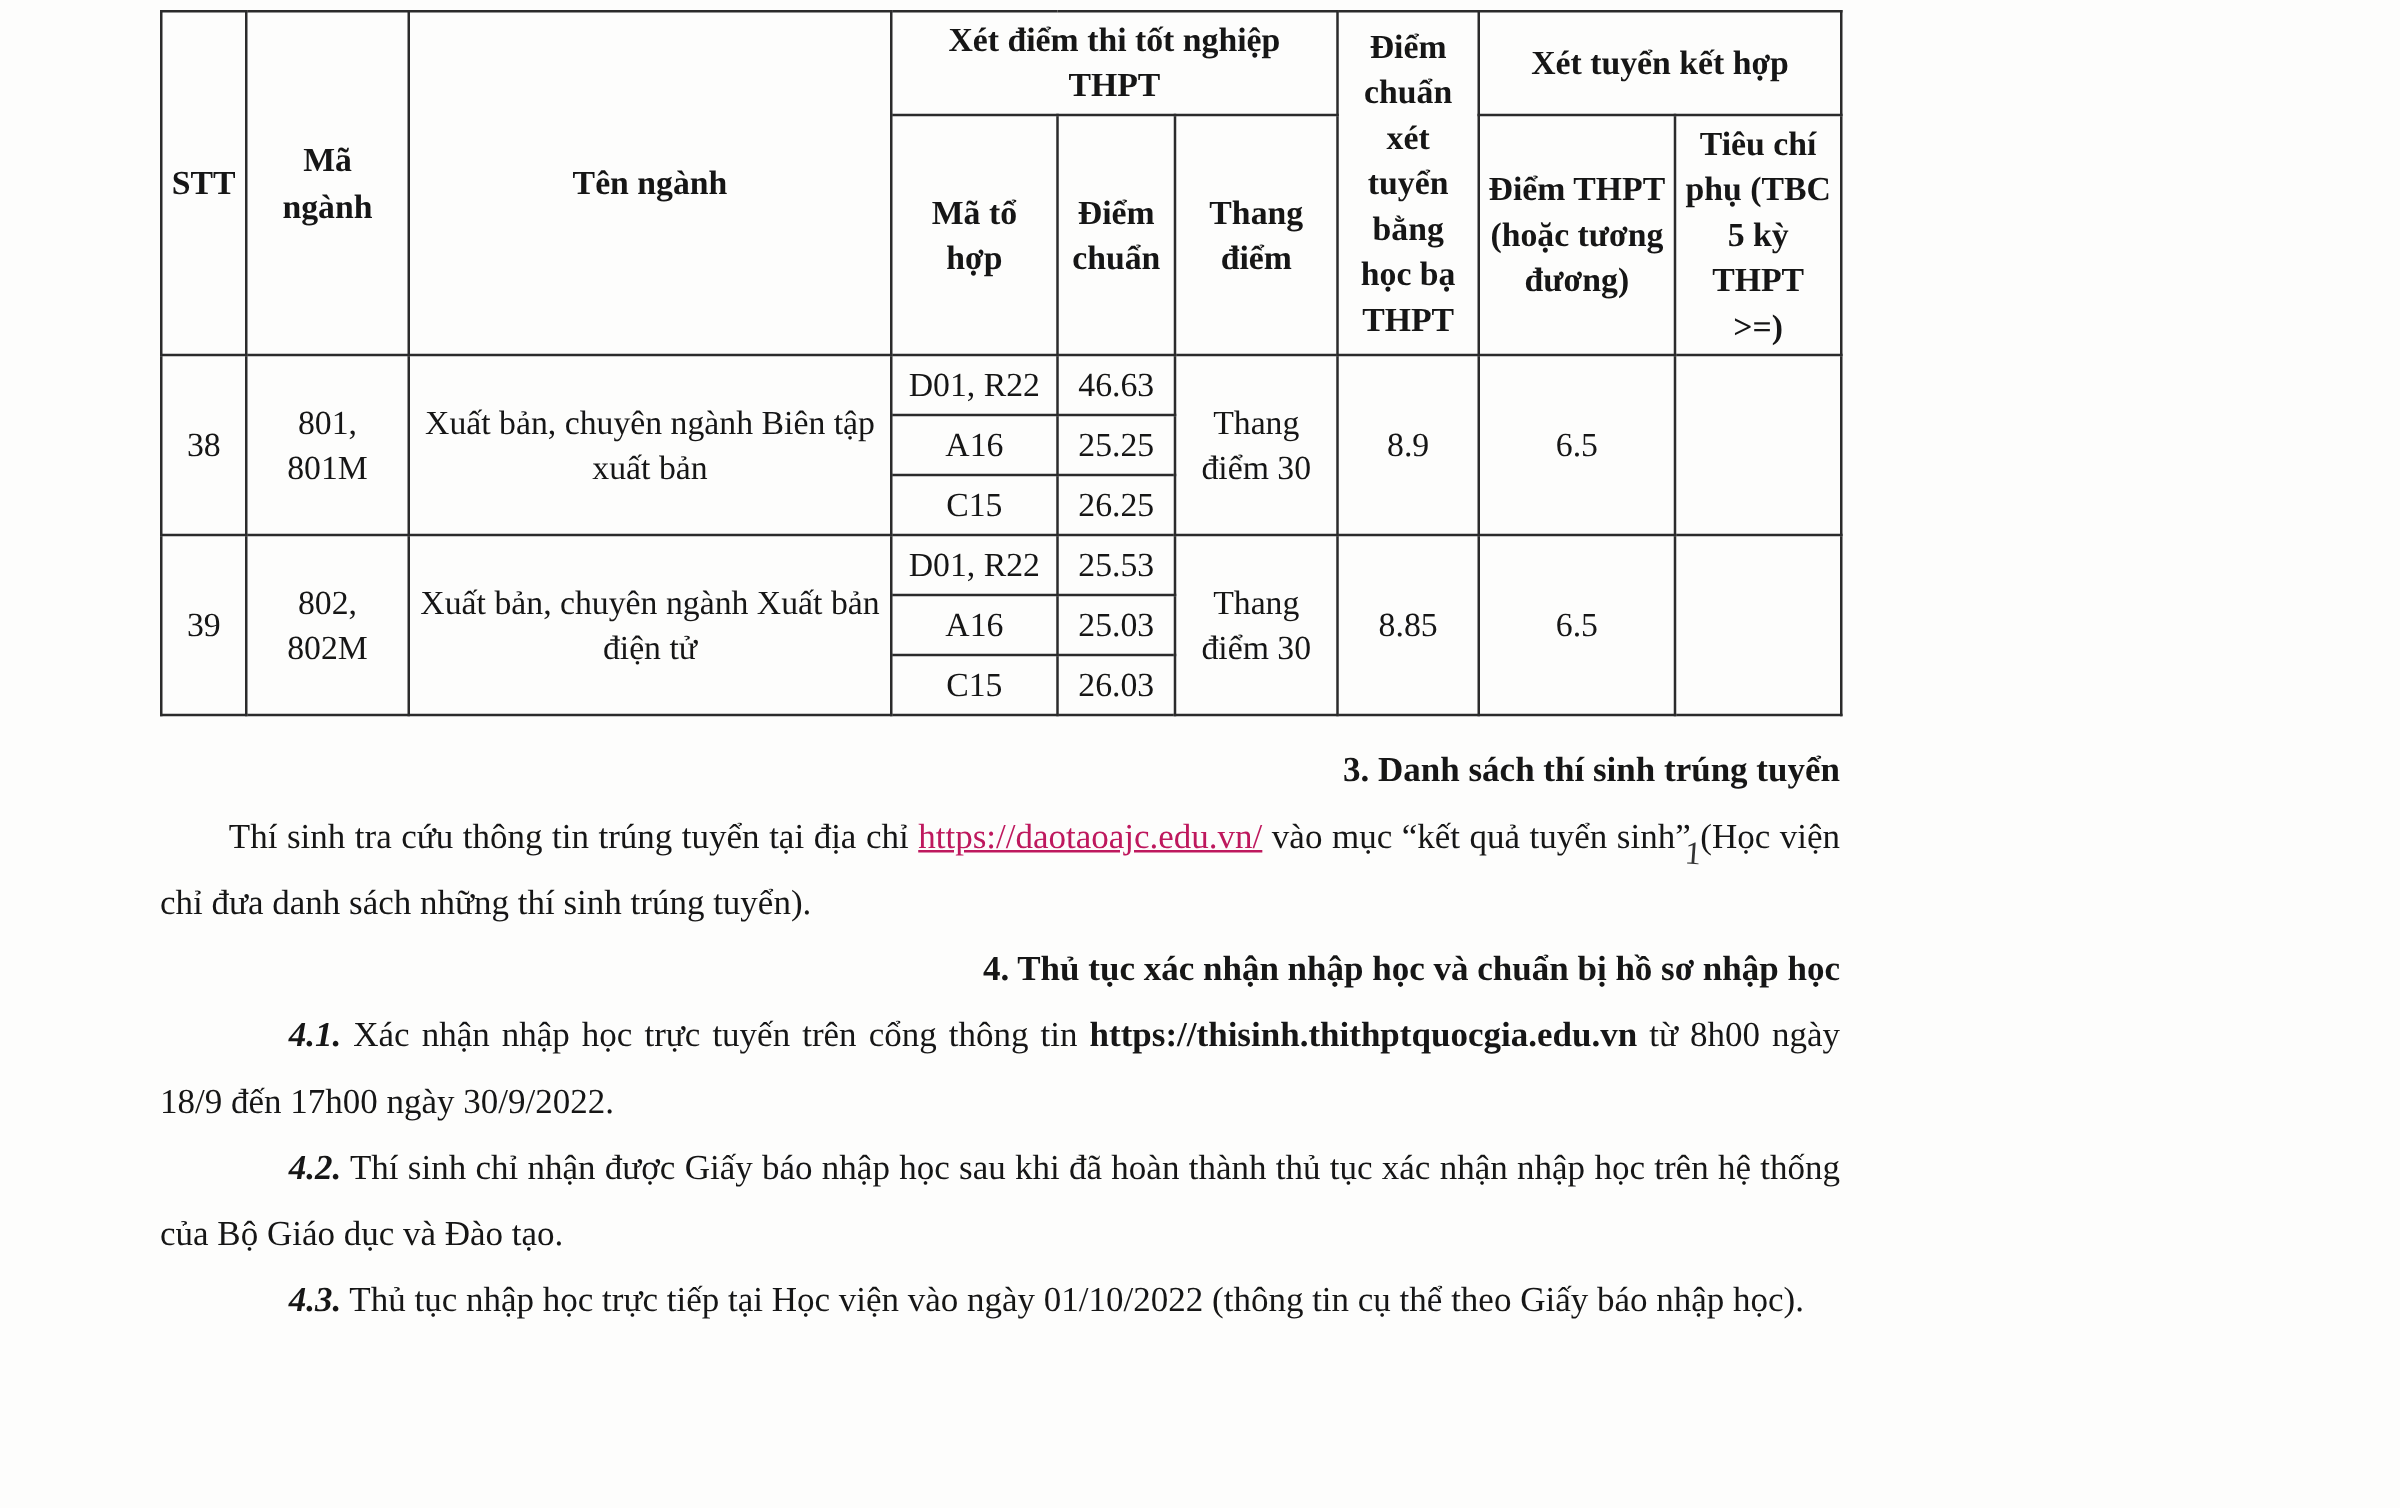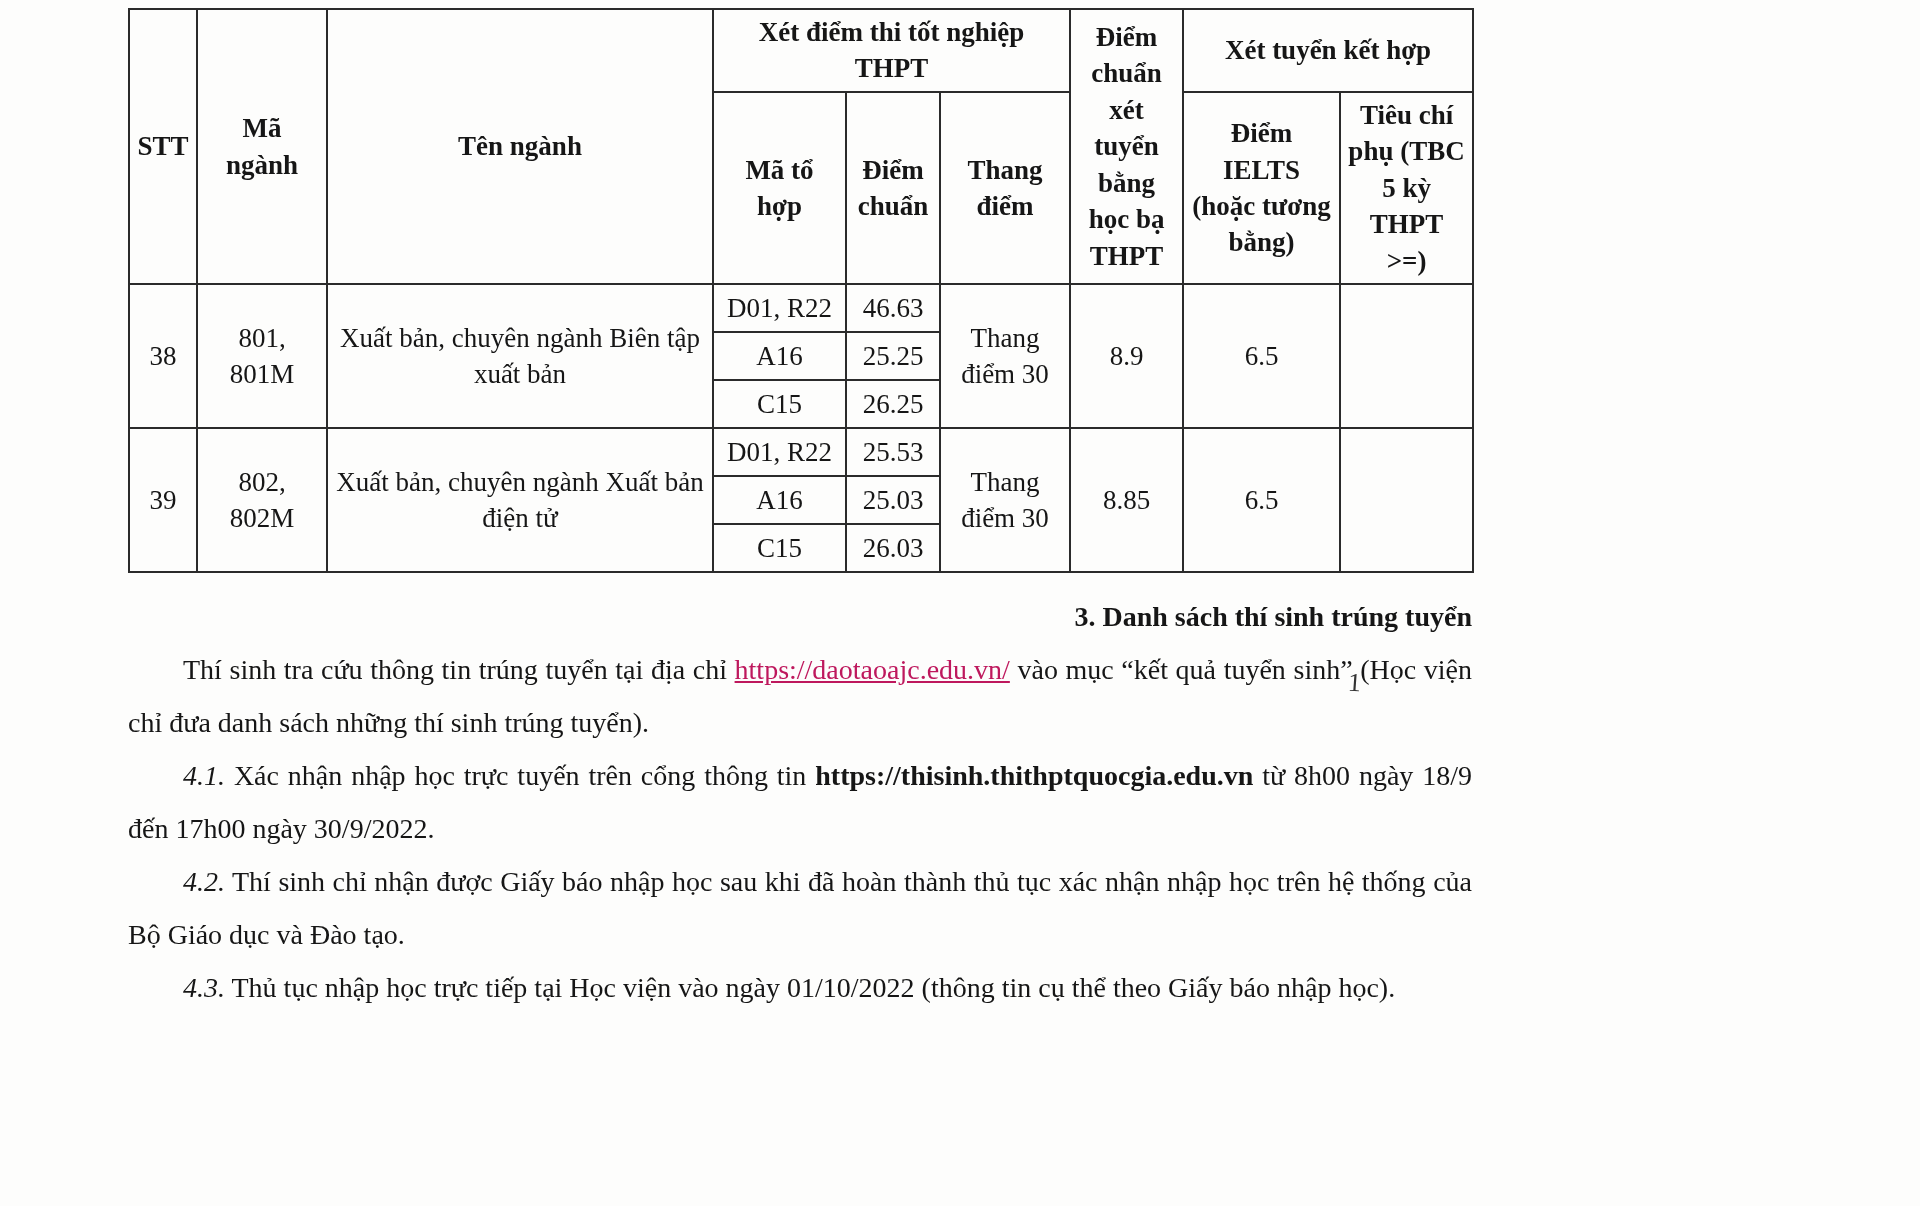--- a/index.html
+++ b/index.html
@@ -45,21 +45,21 @@
     margin-top: 17px;
     font-size: 28px;
     line-height: 53px;
     text-align: justify;
   }
   .doc-text p { text-indent: 55px; margin: 0; }
   .para-heading { font-weight: bold; text-align: right; }
   .para-italic { font-weight: bold; font-style: italic; }
   .doc-link { color: #be185d; text-decoration: underline; cursor: pointer; }
   .bold-url { font-weight: bold; }
-  .lbl-bi { font-weight: normal; font-style: italic; }
+  .lbl-bi { font-weight: bold; font-style: italic; margin-left: 48px; }
   .scan-artifact {
     position: absolute;
     left: 1348px; top: 668px;
     font-size: 26px;
     color: #333;
     transform: rotate(4deg);
   }
 </style>
 </head>
 <body>
@@ -84,21 +84,21 @@
         <th rowspan="2">Mã ngành</th>
         <th rowspan="2">Tên ngành</th>
         <th colspan="3">Xét điểm thi tốt nghiệp THPT</th>
         <th rowspan="2">Điểm chuẩn xét tuyển bằng học bạ THPT</th>
         <th colspan="2">Xét tuyển kết hợp</th>
       </tr>
       <tr class="h-main">
         <th>Mã tổ hợp</th>
         <th>Điểm chuẩn</th>
         <th>Thang điểm</th>
-        <th>Điểm IELTS (hoặc tương bằng)</th>
+        <th>Điểm THPT (hoặc tương đương)</th>
         <th>Tiêu chí phụ (TBC 5 kỳ THPT &gt;=)</th>
       </tr>
     </thead>
     <tbody>
 
       <tr class="sub-row">
         <td rowspan="3">38</td>
         <td rowspan="3">801, 801M</td>
         <td rowspan="3" class="cell-ten-nganh">Xuất bản, chuyên ngành Biên tập xuất bản</td>
         <td>D01, R22</td>
@@ -135,20 +135,21 @@
       <tr class="sub-row">
         <td>C15</td>
         <td>26.03</td>
       </tr>
     </tbody>
   </table>
 
   <div class="doc-text">
     <p class="para-heading">3. Danh sách thí sinh trúng tuyển</p>
     <p><span>Thí sinh tra cứu thông tin trúng tuyển tại địa chỉ </span><span class="doc-link">https://daotaoajc.edu.vn/</span><span> vào mục “kết quả tuyển sinh” (Học viện chỉ đưa danh sách những thí sinh trúng tuyển).</span></p>
+    <p class="para-heading">4. Thủ tục xác nhận nhập học và chuẩn bị hồ sơ nhập học</p>
     <p><span class="lbl-bi">4.1.</span><span> Xác nhận nhập học trực tuyến trên cổng thông tin </span><span class="bold-url">https://thisinh.thithptquocgia.edu.vn</span><span> từ 8h00 ngày 18/9 đến 17h00 ngày 30/9/2022.</span></p>
     <p><span class="lbl-bi">4.2.</span><span> Thí sinh chỉ nhận được Giấy báo nhập học sau khi đã hoàn thành thủ tục xác nhận nhập học trên hệ thống của Bộ Giáo dục và Đào tạo.</span></p>
     <p><span class="lbl-bi">4.3.</span><span> Thủ tục nhập học trực tiếp tại Học viện vào ngày 01/10/2022 (thông tin cụ thể theo Giấy báo nhập học).</span></p>
 
   </div>
 
   <span class="scan-artifact">1</span>
 </div>
 
 </body></html>

